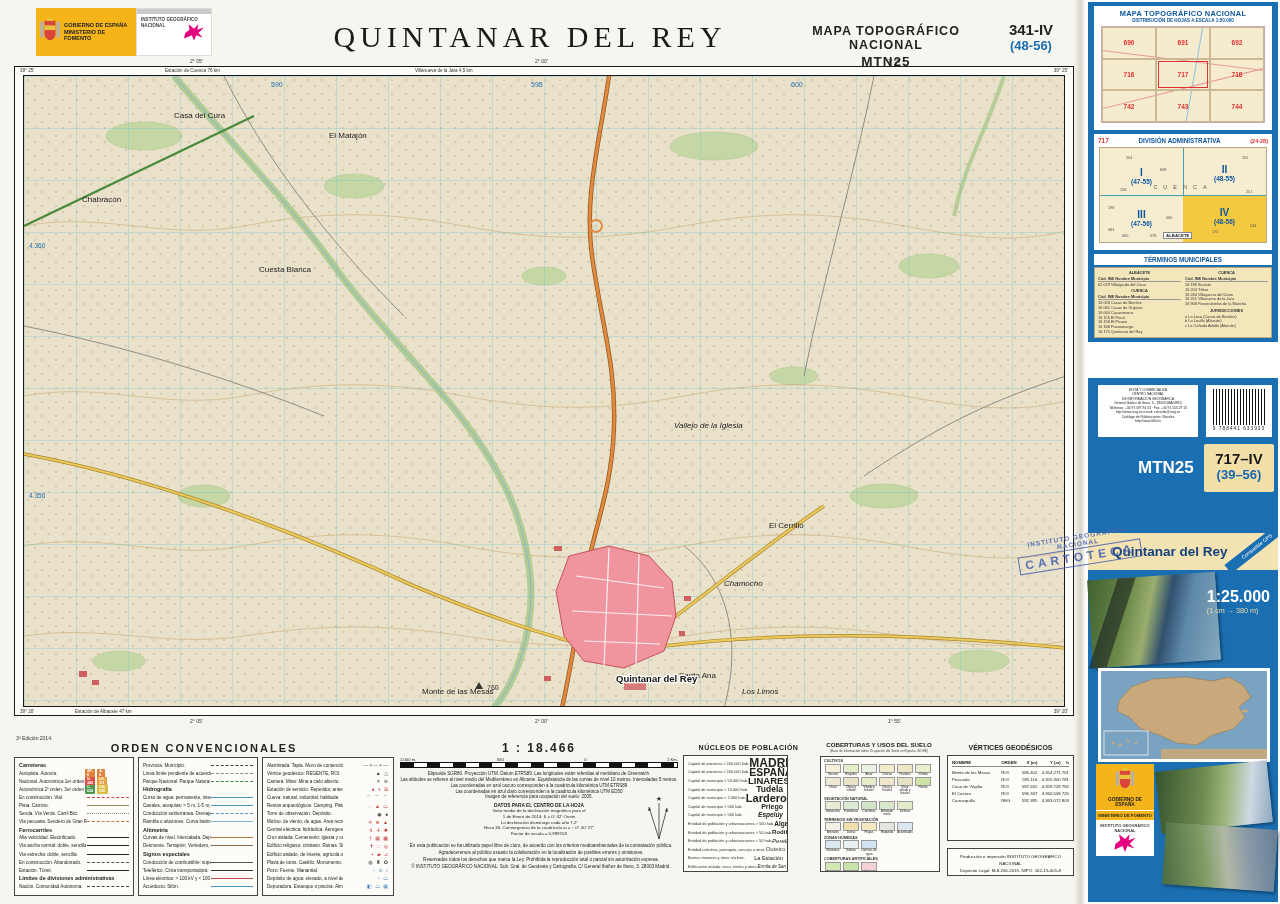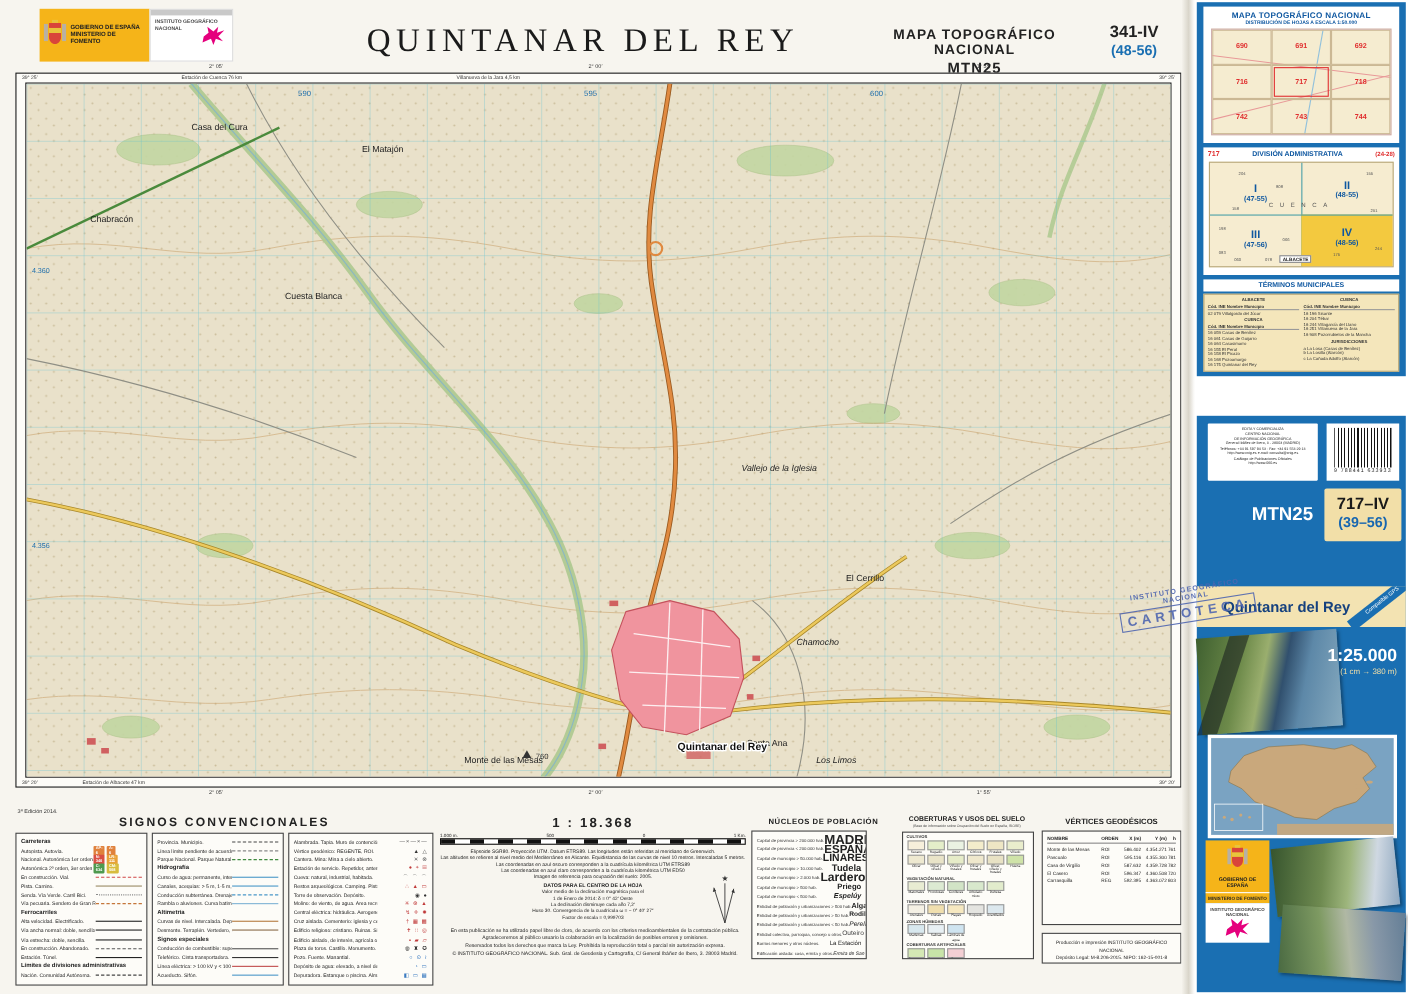--- a/index.html
+++ b/index.html
@@ -126,21 +126,21 @@
   .mtn{position:absolute;left:50px;top:80px;color:#fff;font-weight:bold;font-size:17px}
   .tan{position:absolute;right:4px;top:66px;width:70px;height:48px;background:#f2dfa8;border-radius:2px;text-align:center;padding-top:6px;box-sizing:border-box}
   .tan .t717{font-size:15px;font-weight:bold;color:#1a1a1a}
   .tan .t4856{font-size:13px;font-weight:bold;color:#1766b0}
   .bigtitle{position:absolute;left:12px;top:96px;width:178px;color:#fff;font-size:18px;line-height:1.15;font-weight:400}
   .band{position:absolute;left:0;right:0;top:155px;height:37px;background:#f3e3b2;overflow:hidden}
   .band .bt{color:#15417e;font-weight:bold;font-size:13.5px;margin:11px 0 0 24px}
   .ribbon{position:absolute;right:-16px;top:8px;width:74px;height:11px;background:#1a6fb2;transform:rotate(-38deg);color:#fff;font-size:5px;text-align:center;line-height:11px}
   .photo1{position:absolute;left:2px;top:198px;width:128px;height:88px;transform:rotate(-4deg);background:linear-gradient(105deg,#3f6030 0%,#6d8a4a 30%,#9aae6e 45%,#31506e 58%,#5d88a8 72%,#86aabf 100%);box-shadow:2px 2px 3px rgba(0,0,0,.35)}
   .photo1::after{content:"";position:absolute;left:10%;top:0;width:14%;height:100%;background:rgba(20,25,30,.55);transform:skewX(-22deg)}
-  .scalebig{position:absolute;right:8px;top:210px;text-align:right;color:#fff}
+  .scalebig{position:absolute;right:8px;top:210px;color:#fff}
   .scalebig .s1{font-size:16px;font-weight:bold}
   .scalebig .s2{font-size:7.2px;color:#f2dfa8}
   .spain{position:absolute;left:10px;top:290px;width:166px;height:88px;border:3px solid #fff;background:#7aa3c2;box-sizing:content-box}
   .gob2{position:absolute;left:8px;top:386px;width:58px}
   .gob2 .y1{background:#f5b419;padding:3px;text-align:center}
   .gob2 .gl{font-size:4.8px;font-weight:bold;margin-top:2px}
   .gob2 .y2{background:#f5b419;border-top:1px solid #fff;padding:2px;text-align:center;font-size:4.2px;font-weight:bold}
   .gob2 .w1{background:#fff;padding:3px 2px;text-align:center;font-size:4px;font-weight:bold;color:#444}
   .photos2{position:absolute;left:70px;top:382px;right:4px;height:140px}
   .ph2a{position:absolute;left:0;top:6px;width:112px;height:62px;transform:rotate(-6deg);background:linear-gradient(100deg,#37552e,#6e8a50 40%,#9db57c 60%,#cfd8e2 80%,#8fa8c0);box-shadow:2px 2px 3px rgba(0,0,0,.35)}
@@ -309,21 +309,21 @@
       <g>
         <path d="M455,606 l4,7 h-8 z" fill="#333"></path>
         <text x="463" y="614" font-size="7" fill="#333">760</text>
       </g>
       <text x="592" y="606" font-size="9.5" font-weight="bold" fill="#111" stroke="#ffffff" stroke-width="2.5" paint-order="stroke">Quintanar del Rey</text>
     </svg>
   </div>
 </div>
 
 <div class="abs edition">3ª Edición 2014.</div>
-<div class="abs legtitle">SIGNOS CONVENCIONALES</div>
+<div class="abs legtitle">ORDEN CONVENCIONALES</div>
 
 <div class="abs lbox boxA">
 
     <div class="lrow lh">
       <span class="llabel">Carreteras</span>
 
     </div>
 
     <div class="lrow">
       <span class="llabel">Autopista. Autovía.</span>
@@ -629,21 +629,21 @@
       <span class="symcell" style="color: rgb(58, 122, 192);">◔ ▭</span>
     </div>
 
     <div class="lrow">
       <span class="llabel">Depuradora. Estanque o piscina. Almacenes.</span>
       <span class="symcell" style="color: rgb(58, 122, 192);">◧ ▭ ▦</span>
     </div>
   </div>
 
 <div class="abs escala">
-  <div class="et">1 : 18.368</div>
+  <div class="et">1 : 18.466</div>
   <div class="barlabels">
 
   <span>1.000 m.</span>
       <span>500</span>
       <span>0</span>
       <span>1 Km.</span>
     </div>
   <div class="bar"></div>
   <div class="notes">
 

